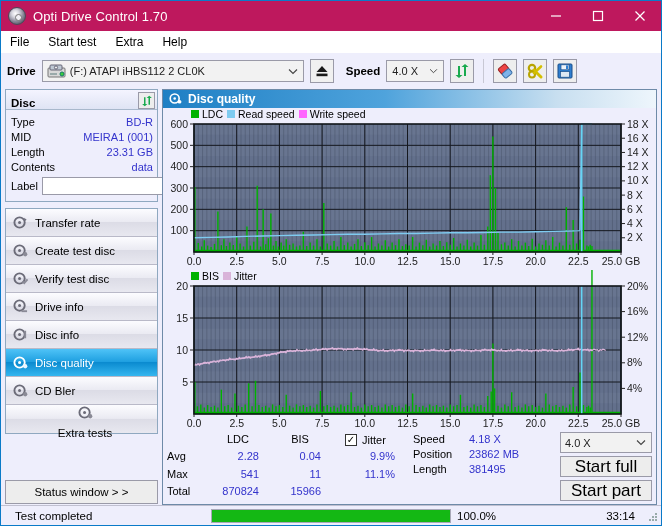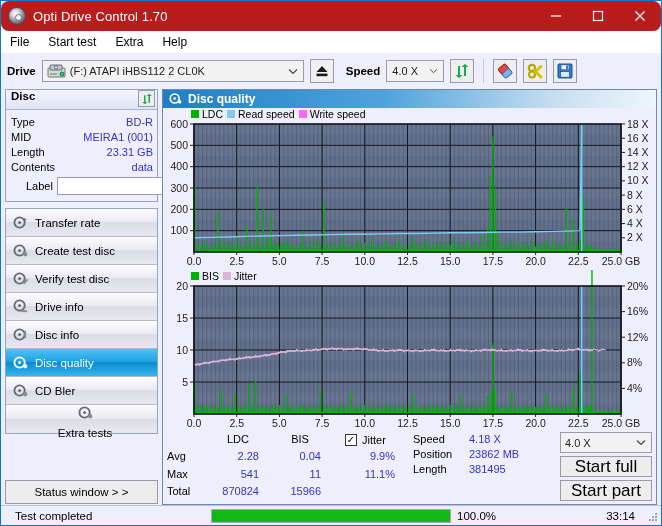--- a/index.html
+++ b/index.html
@@ -13,24 +13,23 @@
   }
   .window {
     width: 662px; height: 526px;
     border: 1px solid #0a7ac8;
     background: #eeeefc;
     display: flex; flex-direction: column;
     position: relative;
   }
   
   .titlebar {
-    height: 30px; background: #b91c1c;
+    height: 30px; background: #be185d;
     display: flex; align-items: center;
     flex: 0 0 30px;
-    border-radius: 8px;
   }
   .title-icon {
     width: 18px; height: 18px; margin: 0 7px 0 7px;
     border-radius: 50%;
     background: radial-gradient(circle at 40% 35%, #ffffff 0%, #d8d8e0 25%, #8a8a9a 55%, #5a5a6a 80%, #3a3a48 100%);
     border: 1px solid #4a4a58;
     position: relative;
   }
   .title-icon::after {
     content: ""; position: absolute; left: 6px; top: 6px;
@@ -87,35 +86,35 @@
     width: 24px; height: 24px; border: 1px solid #9a9aa8; background: #eeeeee;
     display: flex; align-items: center; justify-content: center;
   }
   .tb-sep { width: 1px; height: 24px; background: #c8c8d4; margin: 0 3px; }
   
   .body { display: flex; flex: 1 1 auto; padding: 0 4px 0 4px; gap: 4px; min-height: 0; }
   
   .sidebar { width: 153px; display: flex; flex-direction: column; flex: 0 0 153px; }
   .disc-panel { border: 1px solid #8fa8c0; background: #eeeefc; }
   .disc-hdr {
-    height: 20px; display: flex; align-items: flex-start; justify-content: space-between;
+    height: 20px; display: flex; align-items: flex-end; justify-content: space-between;
     background: linear-gradient(to bottom,#f4f4ff,#dfe4f4);
     border-bottom: 1px solid #a8b8cc; padding-left: 5px; padding-right: 2px;
   }
   .disc-hdr-txt { font-weight: bold; font-size: 11.5px; }
   .mini-btn {
     width: 17px; height: 17px; border: 1px solid #9a9aa8; background: #ededed;
     display:flex; align-items:center; justify-content:center;
   }
   .disc-rows { padding: 4px 4px 4px 5px; }
   .disc-row { display: flex; justify-content: space-between; align-items: center; height: 15px; font-size: 11px; }
   .disc-row .k { color: #000; }
   .disc-row .v { color: #3333cc; }
   .label-row { display: flex; align-items: center; gap: 4px; height: 22px; margin-top: 1px; }
-  .label-k { width: 36px; font-size: 11px; margin-left: 15px; }
+  .label-k { width: 36px; font-size: 11px; }
   .label-input {
     flex: 1; height: 18px; border: 1px solid #9a9aa8; background: #ffffff;
   }
   .label-btn {
     width: 20px; height: 20px; border: 1px solid #9a9aa8; background: #ededed;
     display: flex; align-items: center; justify-content: center;
   }
   .navlist { margin-top: 6px; border: 1px solid #8fa8c0; background:#eeeefc; }
   .navitem {
     height: 28px; display: flex; align-items: center; gap: 7px;

